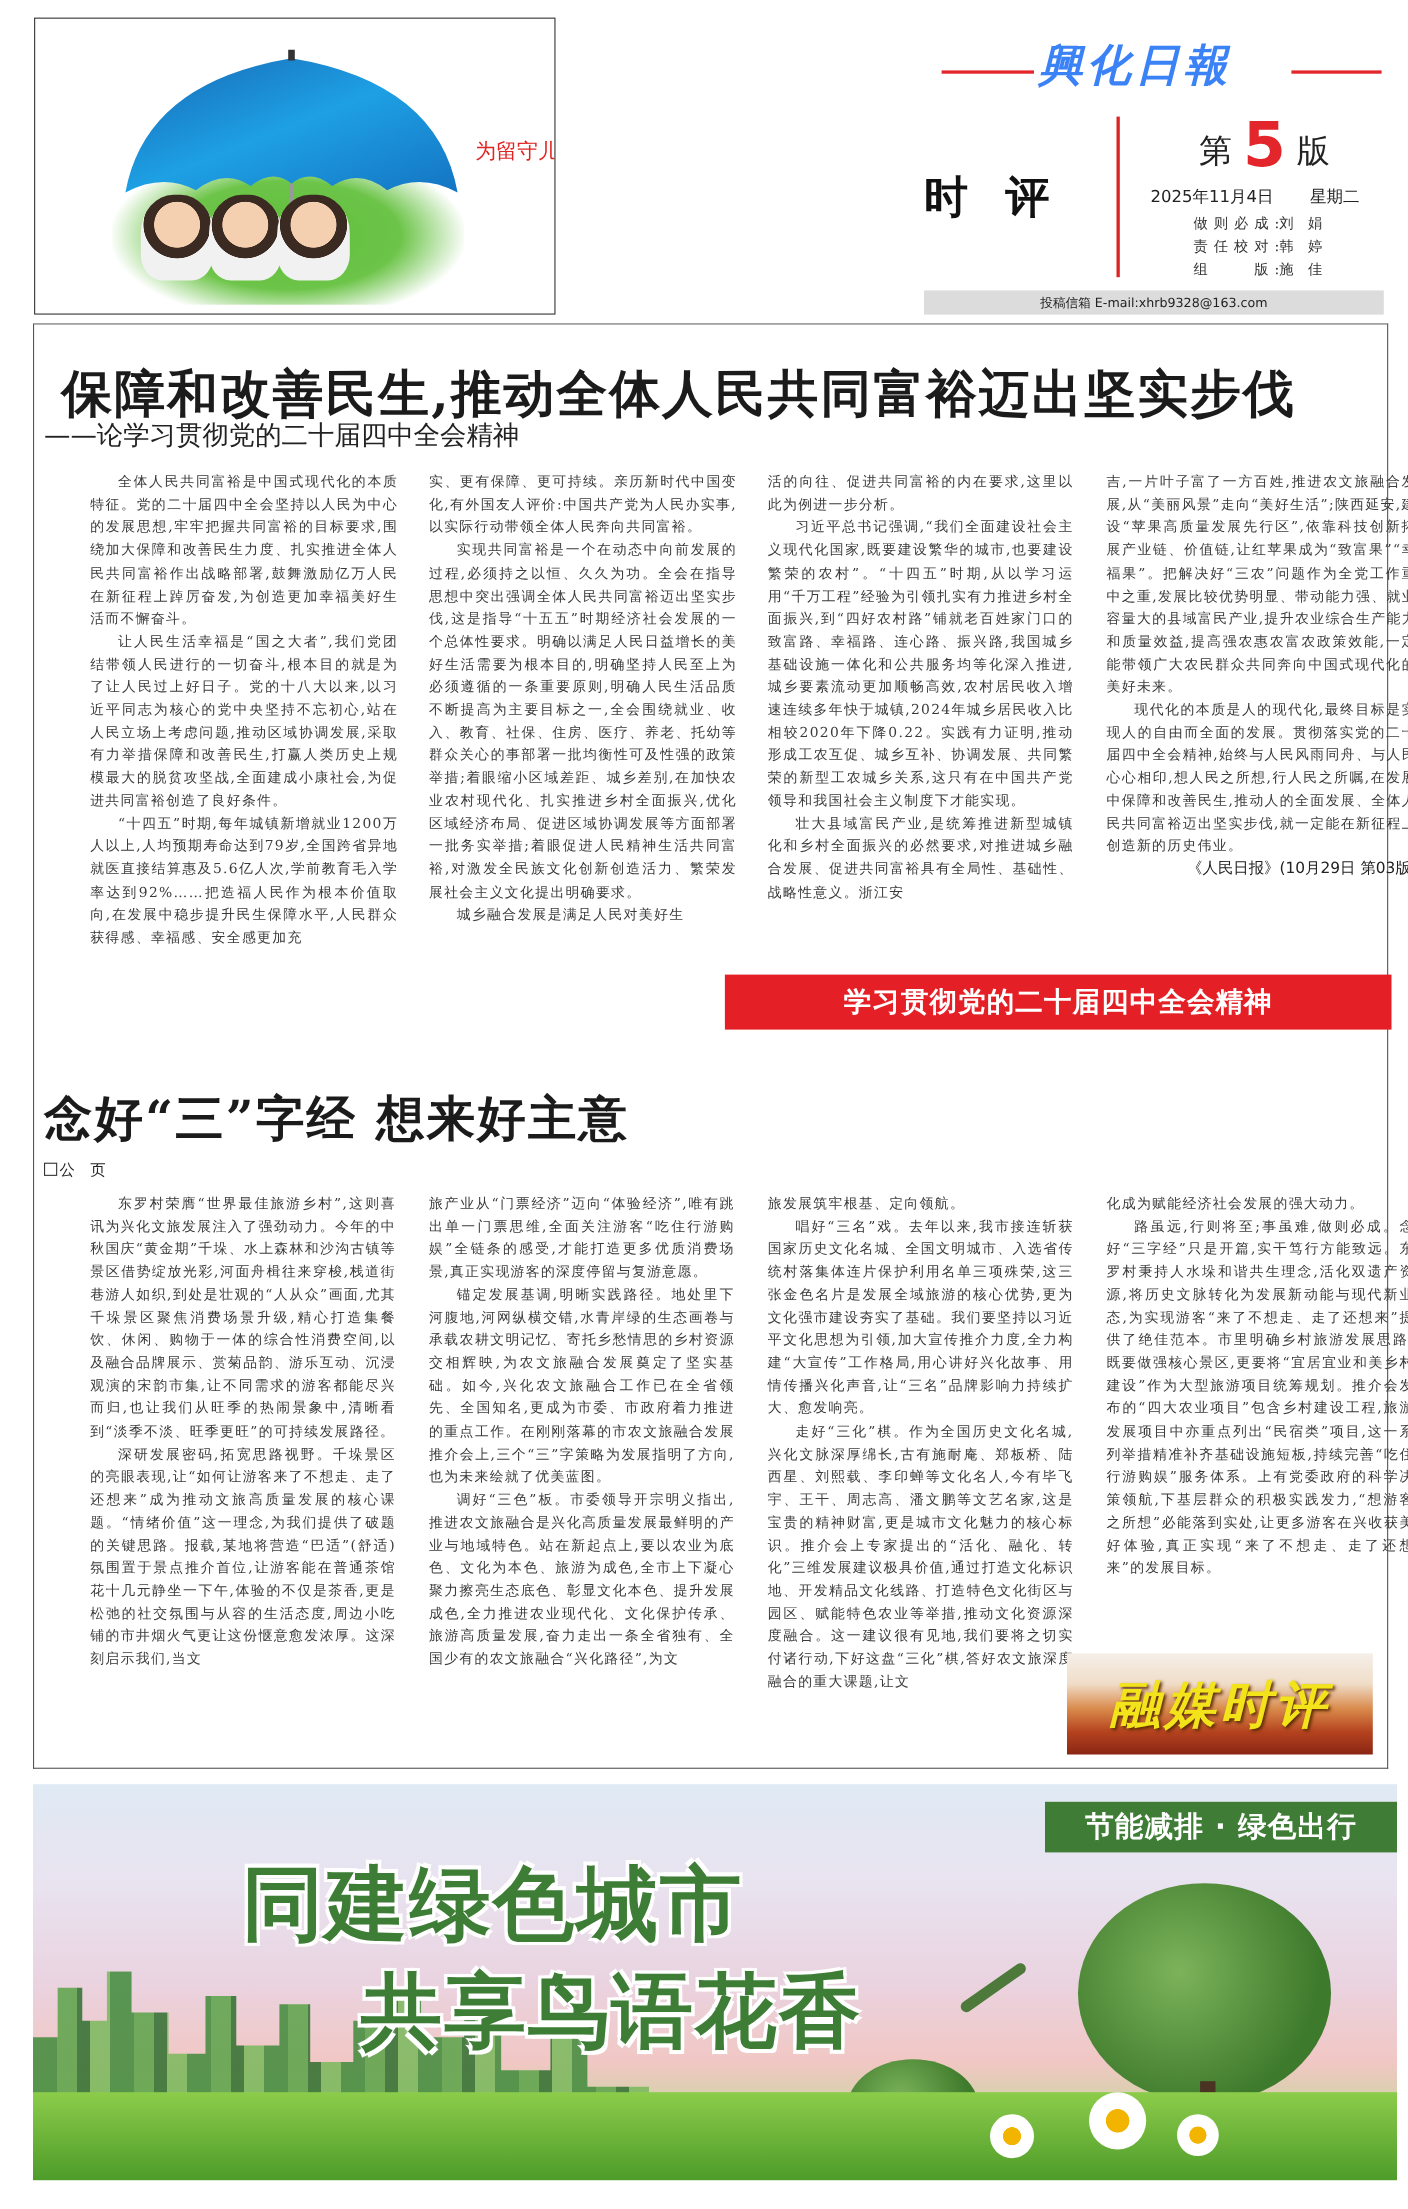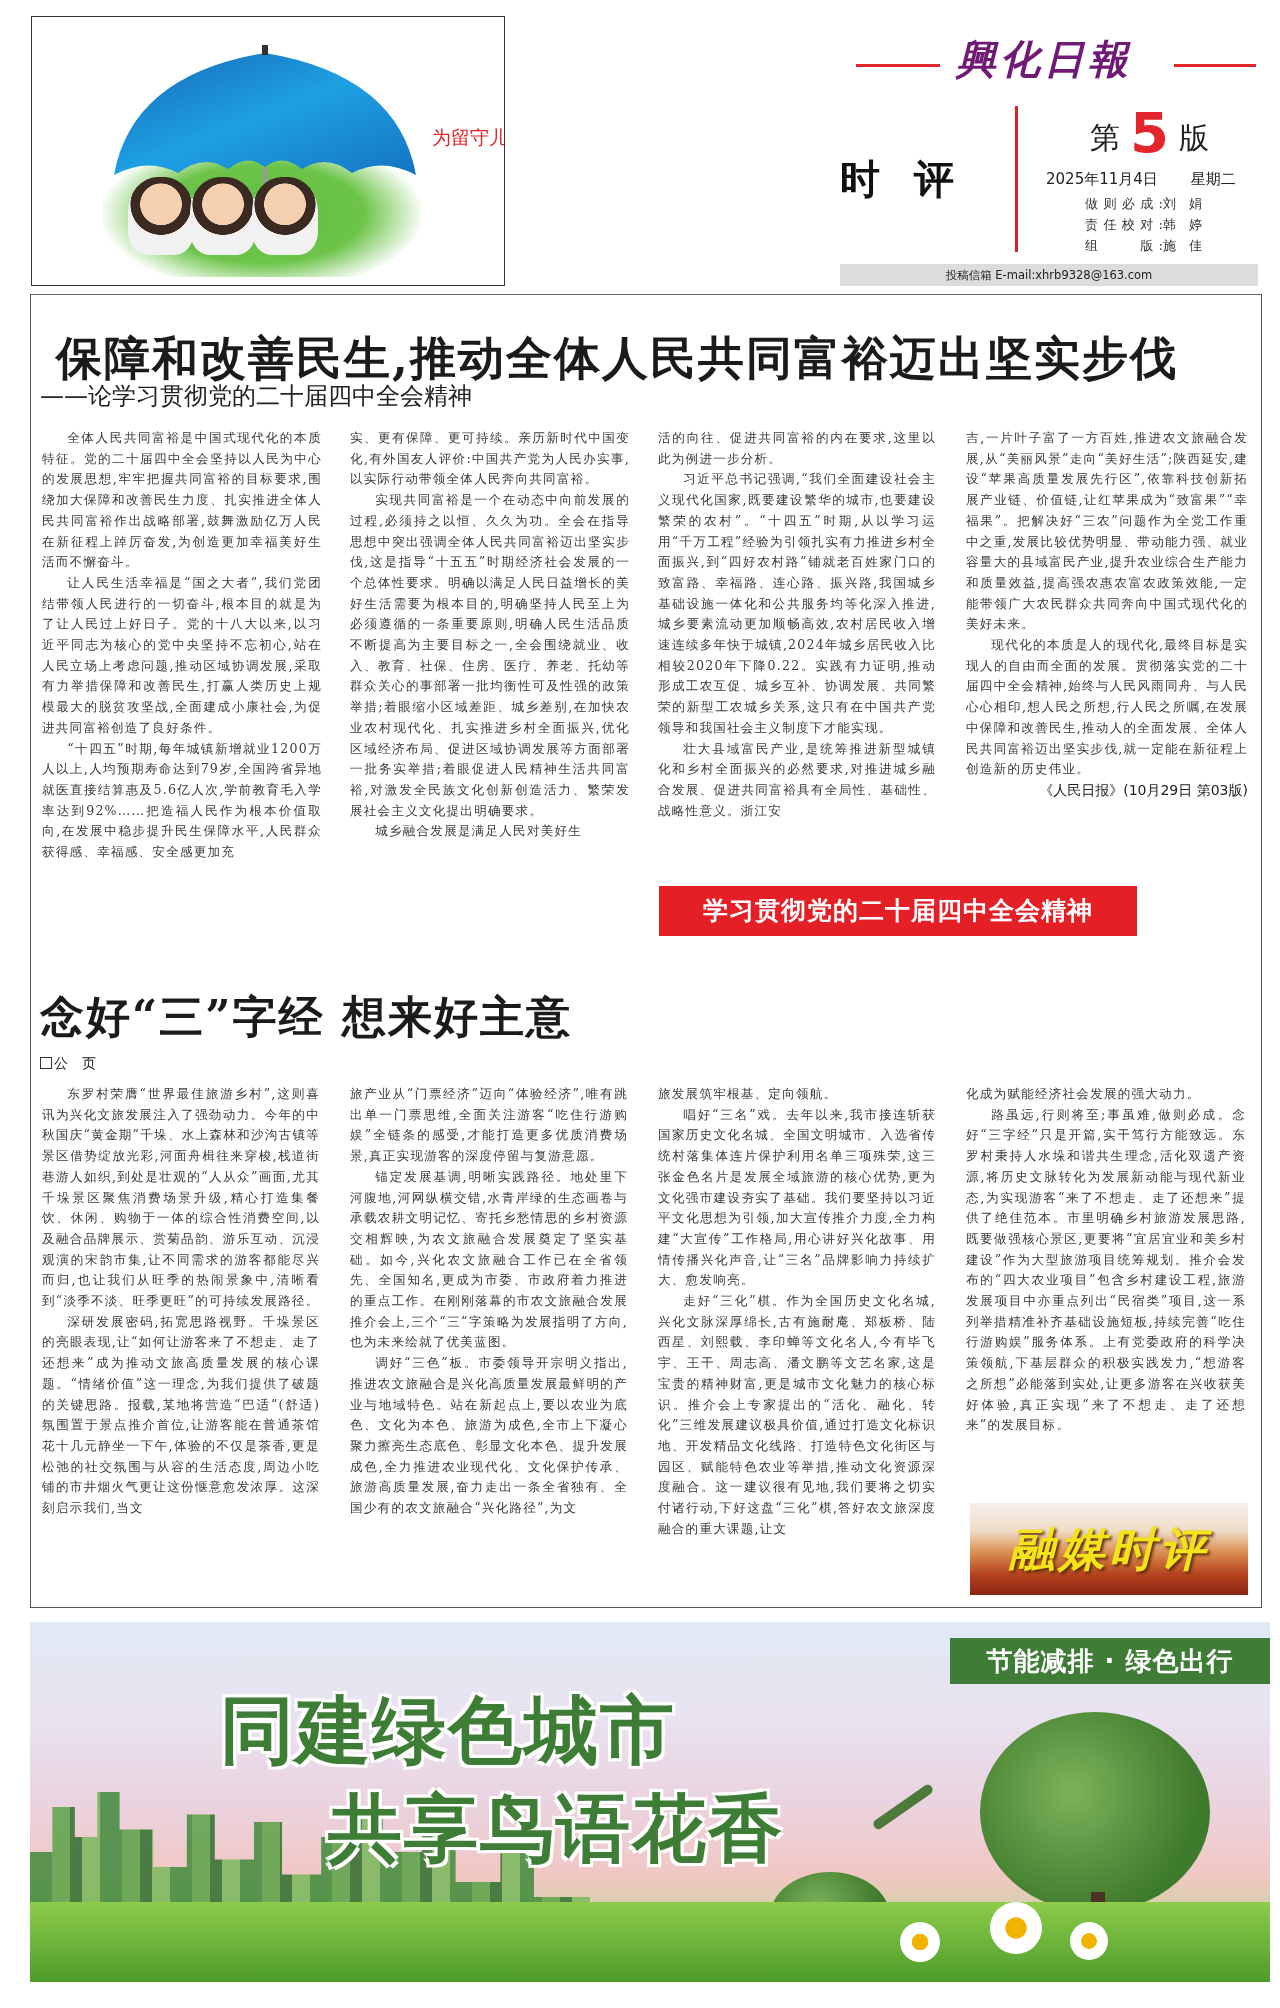--- a/index.html
+++ b/index.html
@@ -12,21 +12,21 @@
   .umbrella { position: absolute; left: 80px; top: 28px; width: 306px; height: 160px; }
   .kids-bg { position: absolute; left: 70px; top: 120px; width: 320px; height: 140px;
              background: radial-gradient(ellipse at 50% 55%, #5fbf3c 0%, #6cc448 45%, rgba(120,200,90,0.0) 72%); }
   .kid { position: absolute; top: 160px; width: 66px; height: 78px; border-radius: 45% 45% 30% 30%;
          background: radial-gradient(circle at 50% 35%, #f4cfb0 0 34%, #3b2a22 35% 50%, #f1f1f1 51%); }
   .ad-line1 { position: absolute; left: 400px; top: 108px; width: 260px; color: #e02424;
               font-family: "DejaVu Sans", sans-serif; font-size: 19px; white-space: nowrap; }
 
   .paper-name-wrap { position: absolute; left: 856px; top: 28px; width: 400px; height: 60px; }
   .paper-rule { position: absolute; top: 36px; height: 3px; background: #e3262b; }
-  .paper-name { position: absolute; left: 100px; top: 4px; color: #701a75; font-size: 40px; font-weight: bold;
+  .paper-name { position: absolute; left: 88px; top: 4px; color: #3b82f6; font-size: 40px; font-weight: bold;
                 font-style: italic; letter-spacing: 4px; white-space: nowrap; }
 
   .section-name { position: absolute; left: 840px; top: 152px; font-size: 40px; font-weight: bold;
                   letter-spacing: 34px; color: #111; white-space: nowrap; }
   .vrule { position: absolute; left: 1015px; top: 106px; width: 3px; height: 146px; background: #d22; }
   .page-no { position: absolute; left: 1090px; top: 100px; font-family: "DejaVu Sans", sans-serif; white-space: nowrap; }
   .page-no .pre, .page-no .post { font-size: 30px; color: #222; vertical-align: 4px; }
   .page-no .num { font-size: 56px; font-weight: bold; color: #e3262b; margin: 0 10px; }
   .date-line { position: absolute; left: 1046px; top: 170px; font-family: "DejaVu Sans", sans-serif; font-size: 15px;
                color: #222; white-space: nowrap; }
@@ -40,26 +40,26 @@
   
   .frame { position: absolute; left: 30px; top: 294px; width: 1230px; height: 1312px;
            border: 1.5px solid #555; border-top-color: #666; }
 
   .headline1 { position: absolute; left: 40px; top: 312px; font-size: 46px; font-weight: bold; color: #1b1b1b;
                letter-spacing: 2px; white-space: nowrap; }
   .subhead1 { position: absolute; left: 40px; top: 380px; font-family: "DejaVu Sans", sans-serif; font-size: 24px;
               color: #222; white-space: nowrap; }
 
   .col { position: absolute; font-size: 12.6px; line-height: 20.7px; color: #3a3a3a; text-align: justify;
-         letter-spacing: 1.2px; }
+         letter-spacing: 1.2px; margin-left: 40px; }
   .col p { margin: 0; text-indent: 2em; }
   .col p.cont { text-indent: 0; }
   .source { text-align: right; font-family: "DejaVu Sans", sans-serif; font-size: 14px; color: #222; letter-spacing: 0; }
 
-  .red-strip { position: absolute; left: 659px; top: 886px; width: 478px; height: 50px; background: #e41f26;
+  .red-strip { position: absolute; left: 659px; top: 886px; width: 606px; height: 50px; background: #e41f26;
                color: #fff; font-family: "DejaVu Sans", sans-serif; font-weight: bold; font-size: 25px;
                text-align: center; line-height: 50px; letter-spacing: 1px; }
 
   .headline2 { position: absolute; left: 40px; top: 988px; font-size: 44px; font-weight: bold; color: #1b1b1b;
                letter-spacing: 2px; white-space: nowrap; text-align: right; }
   .byline { position: absolute; left: 40px; top: 1055px; font-family: "DejaVu Sans", sans-serif; font-size: 14px; color: #222; }
   .byline .box { display: inline-block; width: 10px; height: 10px; border: 1px solid #333; margin-right: 2px; vertical-align: -1px; }
 
   .rongmei { position: absolute; left: 970px; top: 1503px; width: 278px; height: 92px; overflow: hidden;
              background: linear-gradient(180deg, #f5efe9 0%, #f0ddc8 30%, #d98a4b 55%, #b4421e 78%, #8a2614 100%); }

